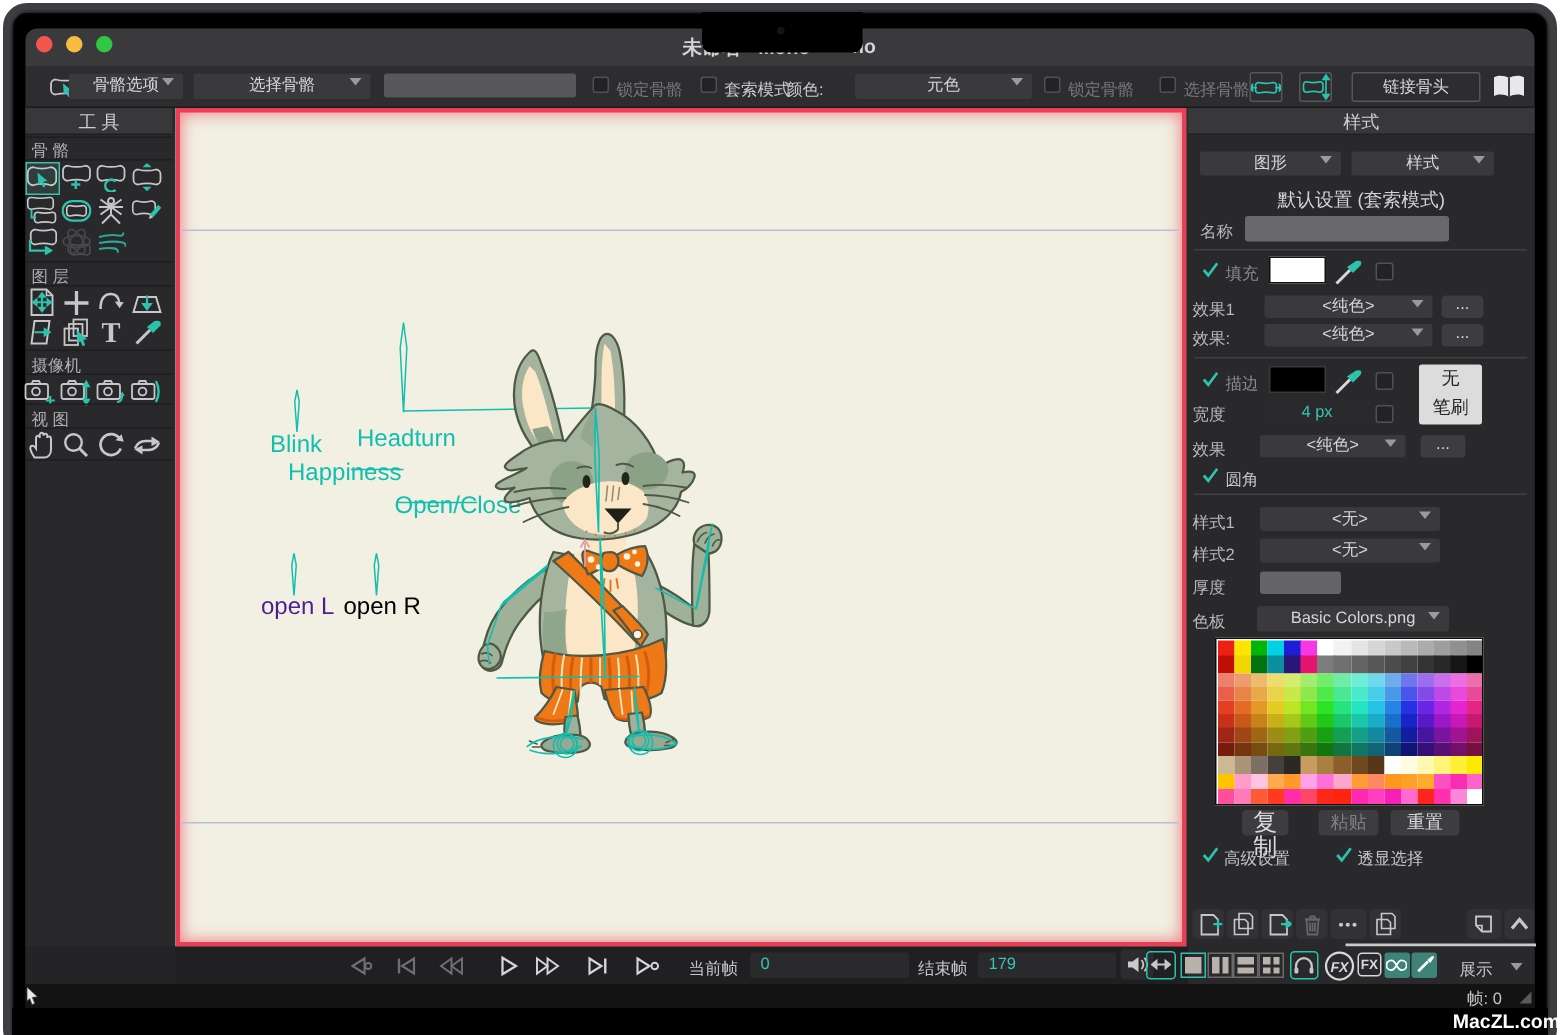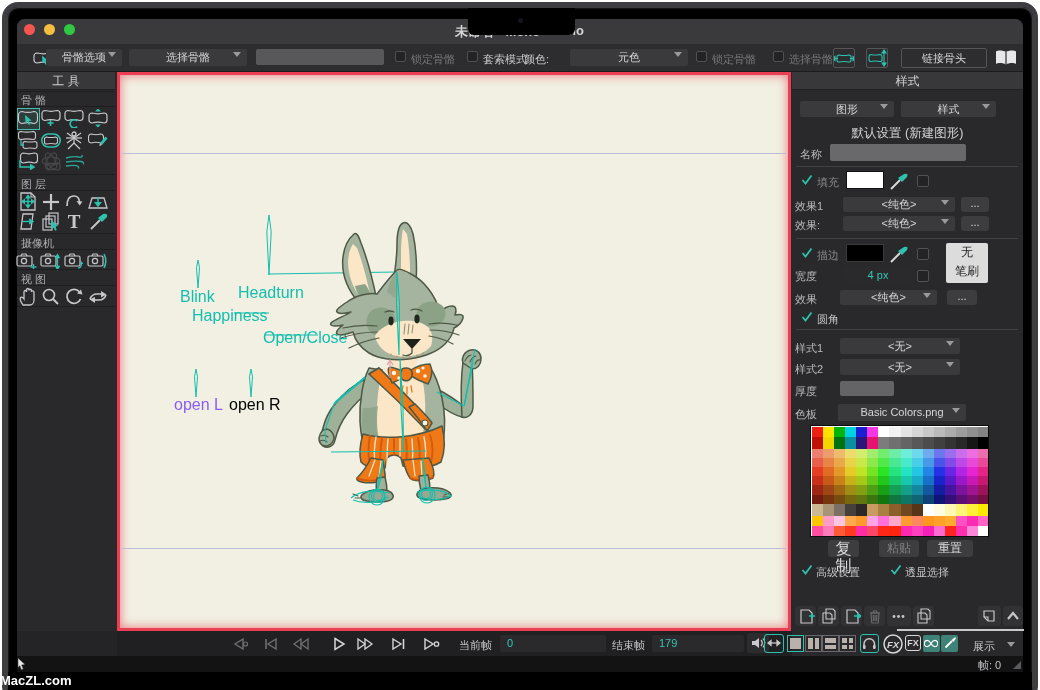--- a/index.html
+++ b/index.html
@@ -258,21 +258,21 @@
       <path d="M7 10 L1.5 12.5 L7 16z" fill="#c7c7cb"></path>
     </svg>
     <div class="ab" style="left:17px;top:306px;width:98px;height:1px;background:#1e1e20"></div>
     <div class="ab" style="left:117px;top:72px;width:674px;height:559px;background:#f1f0e2;box-shadow:inset 0 0 0 3px #ea3e54, inset 0 0 10px 4px rgba(234,62,84,0.6)"></div>
     <div class="ab" style="left:121px;top:153px;width:665px;height:1px;background:#b9bdd9"></div>
     <div class="ab" style="left:121px;top:548px;width:665px;height:1px;background:#b9bdd9"></div>
     <div class="ab" style="left:180px;top:288px;color:#12bfae;font-size:16px">Blink</div>
     <div class="ab" style="left:238px;top:284px;color:#12bfae;font-size:16px">Headturn</div>
     <div class="ab" style="left:192px;top:307px;color:#12bfae;font-size:16px">Happiness</div>
     <div class="ab" style="left:263px;top:329px;color:#12bfae;font-size:16px">Open/Close</div>
-    <div class="ab" style="left:174px;top:396px;color:#8b5cf6;font-size:16px">open L</div>
+    <div class="ab" style="left:174px;top:396px;color:#4c1d95;font-size:16px">open L</div>
     <div class="ab" style="left:229px;top:396px;color:#000000;font-size:16px">open R</div>
     <svg class="ab" style="left:264px;top:214px" width="10" height="62" viewBox="0 0 10 62">
       <path d="M5 1 L7.2 17.8 L5 61 L2.8 17.8 Z" stroke="#12bfae" stroke-width="1" fill="none"></path>
     </svg>
     <svg class="ab" style="left:193px;top:259px" width="10" height="30" viewBox="0 0 10 30">
       <path d="M5 1 L6.5 8.8 L5 29 L3.5 8.8 Z" stroke="#12bfae" stroke-width="1" fill="none"></path>
     </svg>
     <svg class="ab" style="left:191px;top:368px" width="10" height="30" viewBox="0 0 10 30">
       <path d="M5 1 L6.5 8.8 L5 29 L3.5 8.8 Z" stroke="#12bfae" stroke-width="1" fill="none"></path>
     </svg>
@@ -421,21 +421,21 @@
 </g>
 <g stroke="#e59aa2" stroke-width="1.2" fill="none">
  <line x1="75" y1="170" x2="75" y2="154"></line>
         <path d="M72 157 L75 152 L78 157"></path>
 </g>
     </svg>
     <div class="ab" style="left:791px;top:72px;width:232px;height:559px;background:#29292b"></div>
     <div class="hdr" style="left:792px;top:72px;width:231px;height:18px;line-height:18px">样式</div>
     <div class="dd" style="left:800px;top:101px;width:94px;height:16px">图形<span class="ar"></span></div>
     <div class="dd" style="left:901px;top:101px;width:95px;height:16px">样式<span class="ar"></span></div>
-    <div class="ab" style="left:792px;top:125px;width:231px;text-align:center;color:#d2d2d6;font-size:12.5px">默认设置 (新建图形)</div>
+    <div class="ab" style="left:792px;top:125px;width:231px;text-align:center;color:#d2d2d6;font-size:12.5px">默认设置 (套索模式)</div>
     <div class="lbl" style="left:800px;top:147px">名称</div>
     <div class="ab" style="left:830px;top:144px;width:136px;height:17px;background:#69696c;border-radius:2px"></div>
     <div class="ab" style="left:796px;top:166px;width:222px;height:1px;background:#414144"></div>
     <svg class="ab" style="left:801px;top:174px" width="12" height="12" viewBox="0 0 12 12">
       <path d="M1.5 6 L4.5 9.5 L10.5 1.5" stroke="#2cc2ae" stroke-width="1.8" fill="none"></path>
     </svg>
     <div class="lbl" style="left:817px;top:175px;color:#8a8a8e">填充</div>
     <div class="ab" style="left:846px;top:171px;width:38px;height:18px;background:#fff;border:1px solid #111"></div>
     <svg class="ab" style="left:888px;top:170px" width="22" height="22" viewBox="0 0 22 22">
       <line x1="3" y1="19" x2="12" y2="10" stroke="#d8d8d8" stroke-width="2"></line>
@@ -810,13 +810,13 @@
     <svg class="ab" style="left:17px;top:657px" width="10" height="13" viewBox="0 0 10 13">
       <path d="M1 1 L8 7.5 L4.6 8 L6.3 12 L4.3 12.8 L2.8 8.8 L1 10.5 Z" fill="#e8e8e8" stroke="#333" stroke-width="0.5"></path>
     </svg>
     <div class="ab" style="left:978px;top:658px;color:#c3c3c7;font-size:11px">帧:  0</div>
     <svg class="ab" style="left:1012px;top:660px" width="10" height="10" viewBox="0 0 10 10">
       <path d="M9 1 L9 9 L1 9 Z" fill="#5a5a5e"></path>
     </svg>
     <div class="ab" style="left:468px;top:8px;width:107px;height:27px;background:#000;border-radius:0 0 6px 6px"></div>
     <div class="ab" style="left:518px;top:18px;width:5px;height:5px;border-radius:50%;background:#14141e"></div>
     <div class="ab" style="left:8px;top:672px;width:1024px;height:18px;background:#000"></div>
-    <div class="ab" style="left:0;top:673px;width:1040px;text-align:left;color:#fff;font-size:13px;font-weight:bold">MacZL.com</div>
+    <div class="ab" style="left:0;top:673px;width:1040px;text-align:right;color:#fff;font-size:13px;font-weight:bold">MacZL.com</div>
   </div>
 </body></html>

